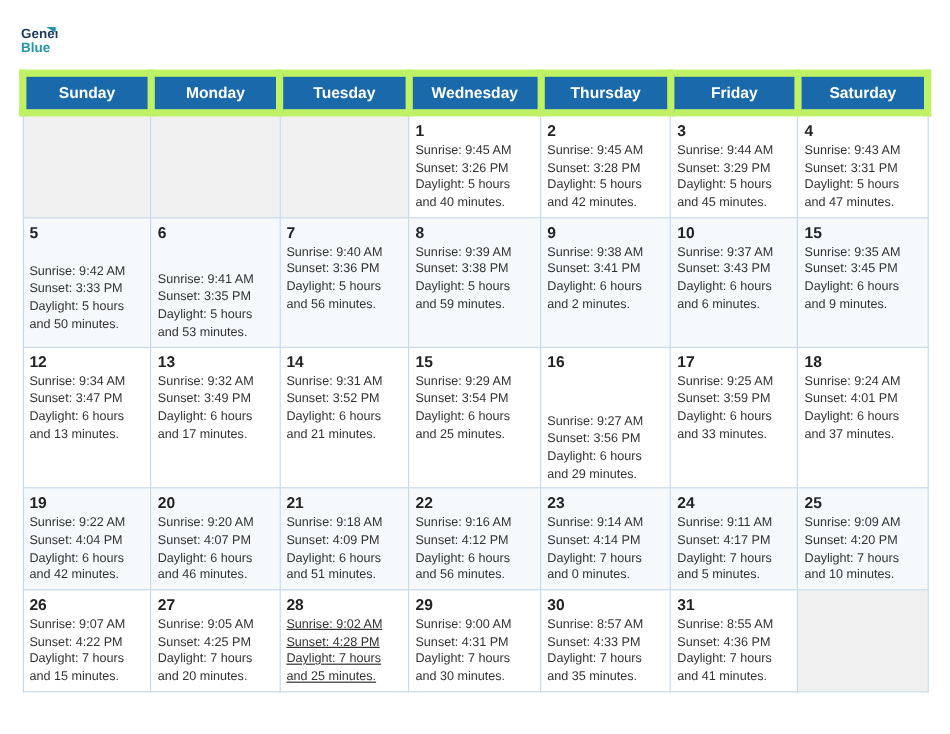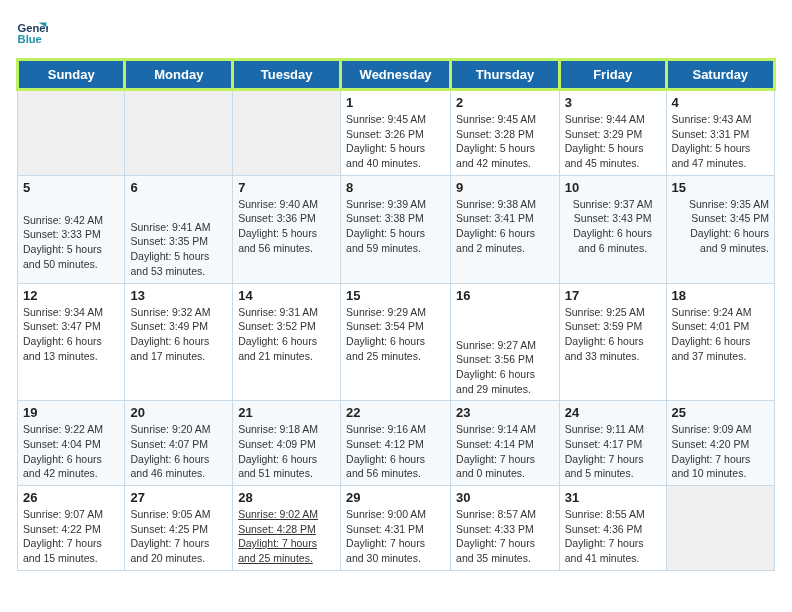--- a/index.html
+++ b/index.html
@@ -43,21 +43,21 @@
       border-collapse: collapse;
     }
     thead tr {
       background: #1a6aab;
       color: white;
     }
     thead th {
       padding: 6px 4px;
       font-size: 13px;
       font-weight: bold;
-      border: 3px solid #bef264;
+      border: 6px solid #bef264;
       text-align: center;
     }
     tbody tr {
       background: #fff;
     }
     tbody tr:nth-child(even) {
       background: #f5f9fc;
     }
     td {
       border: 1px solid #c8dae8;
@@ -171,27 +171,27 @@
 Daylight: 5 hours and 59 minutes.</div>
         </td>
         <td>
           <span class="day-num">9</span>
           <div class="day-info" style="white-space: pre-line;">Sunrise: 9:38 AM
 Sunset: 3:41 PM
 Daylight: 6 hours and 2 minutes.</div>
         </td>
         <td>
           <span class="day-num">10</span>
-          <div class="day-info" style="white-space: pre-line; text-align: center;">Sunrise: 9:37 AM
+          <div class="day-info" style="white-space: pre-line;">Sunrise: 9:37 AM
 Sunset: 3:43 PM
 Daylight: 6 hours and 6 minutes.</div>
         </td>
         <td>
           <span class="day-num">15</span>
-          <div class="day-info" style="white-space: pre-line; text-align: right;">Sunrise: 9:35 AM
+          <div class="day-info" style="white-space: pre-line;">Sunrise: 9:35 AM
 Sunset: 3:45 PM
 Daylight: 6 hours and 9 minutes.</div>
         </td>
       </tr>
       <tr>
         <td>
           <span class="day-num">12</span>
           <div class="day-info" style="white-space: pre-line;">Sunrise: 9:34 AM
 Sunset: 3:47 PM
 Daylight: 6 hours and 13 minutes.</div>

